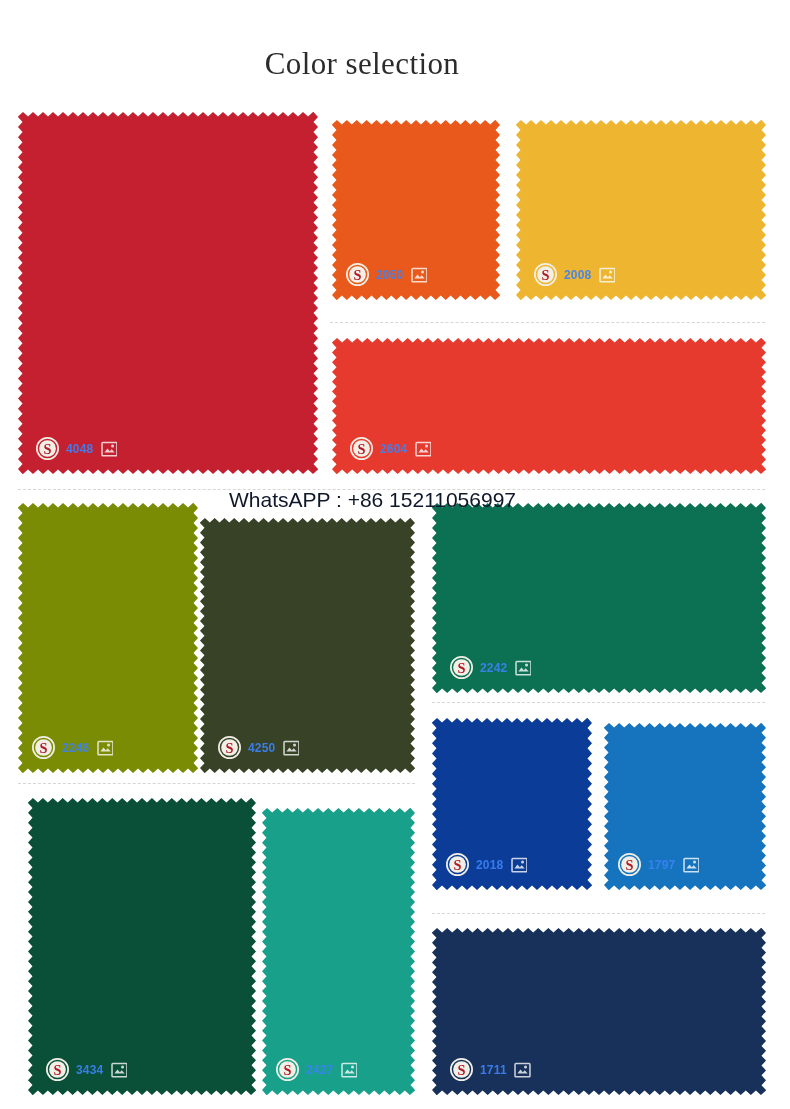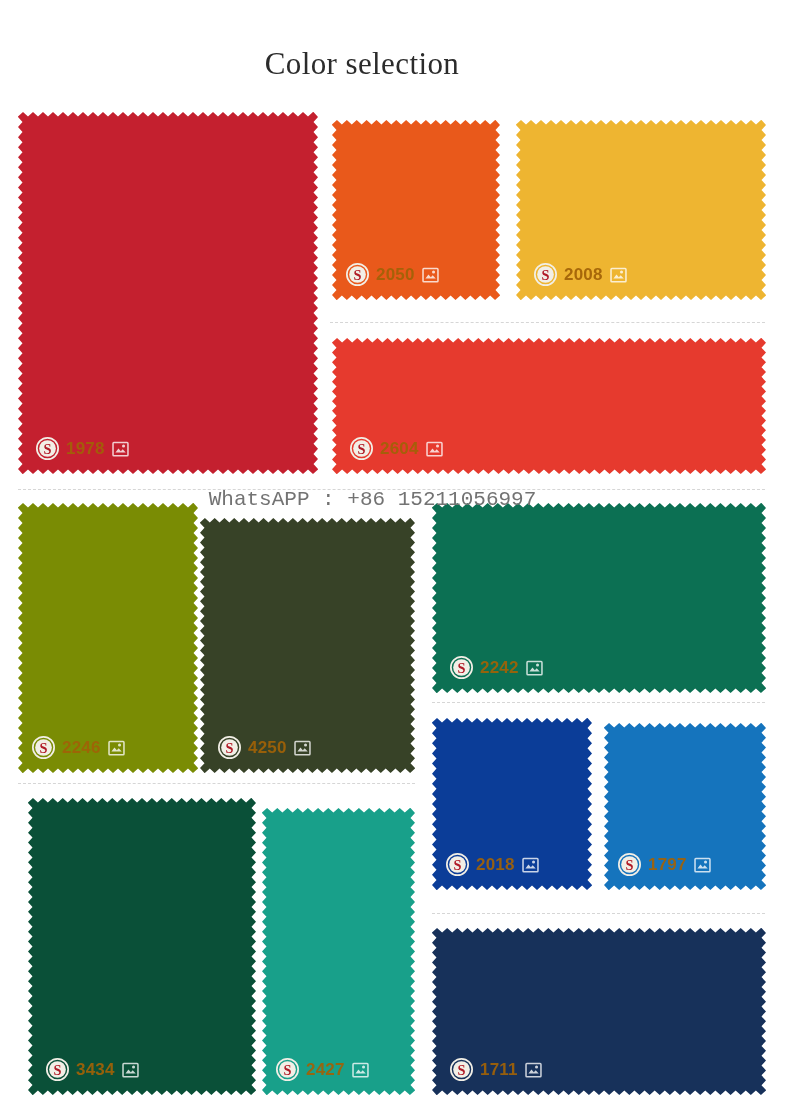--- a/index.html
+++ b/index.html
@@ -72,47 +72,47 @@
   .swatch-label.tight { left: 14px; }
 
   .brand-logo {
     width: 23px;
     height: 23px;
     flex: 0 0 auto;
     display: block;
   }
   .swatch-code {
     font-family: "Liberation Sans", sans-serif;
-    font-size: 17px;
+    font-size: 12px;
     font-weight: 700;
     line-height: 1;
-    color: #a16207;
+    color: #3b82f6;
     letter-spacing: 0.2px;
     opacity: 0.92;
     white-space: nowrap;
   }
   .photo-icon {
     width: 17px;
     height: 16px;
     flex: 0 0 auto;
     display: block;
     opacity: 0.78;
   }
 
   
   #contact-overlay {
     position: absolute;
     top: 487px;
     left: 0;
     width: 745px;
     text-align: center;
-    font-family: Liberation Mono, monospace;
+    font-family: Liberation Sans, sans-serif;
     font-size: 21px;
     line-height: 26px;
-    color: #737373;
+    color: #0f172a;
     white-space: nowrap;
     z-index: 40;
   }
 </style>
 </head>
 <body style="background: rgb(255, 255, 255);">
 
 <div id="page-title">Color selection</div>
 
 <div id="swatch-canvas">
@@ -122,21 +122,21 @@
     <div class="row-separator" style="left: 18px; top: 783px; width: 397px;"></div>
     <div class="row-separator" style="left: 432px; top: 913px; width: 333px;"></div>
     <div class="swatch" style="left: 18px; top: 112px; width: 300px; height: 362px;">
       <div class="swatch-body" style="--sw-color: #c4202f; clip-path: polygon(0% 1.243%, 1.667% 0%, 3.333% 1.243%, 5% 0%, 6.667% 1.243%, 8.333% 0%, 10% 1.243%, 11.667% 0%, 13.333% 1.243%, 15% 0%, 16.667% 1.243%, 18.333% 0%, 20% 1.243%, 21.667% 0%, 23.333% 1.243%, 25% 0%, 26.667% 1.243%, 28.333% 0%, 30% 1.243%, 31.667% 0%, 33.333% 1.243%, 35% 0%, 36.667% 1.243%, 38.333% 0%, 40% 1.243%, 41.667% 0%, 43.333% 1.243%, 45% 0%, 46.667% 1.243%, 48.333% 0%, 50% 1.243%, 51.667% 0%, 53.333% 1.243%, 55% 0%, 56.667% 1.243%, 58.333% 0%, 60% 1.243%, 61.667% 0%, 63.333% 1.243%, 65% 0%, 66.667% 1.243%, 68.333% 0%, 70% 1.243%, 71.667% 0%, 73.333% 1.243%, 75% 0%, 76.667% 1.243%, 78.333% 0%, 80% 1.243%, 81.667% 0%, 83.333% 1.243%, 85% 0%, 86.667% 1.243%, 88.333% 0%, 90% 1.243%, 91.667% 0%, 93.333% 1.243%, 95% 0%, 96.667% 1.243%, 98.333% 0%, 98.5% 0%, 100% 1.389%, 98.5% 2.778%, 100% 4.167%, 98.5% 5.556%, 100% 6.944%, 98.5% 8.333%, 100% 9.722%, 98.5% 11.111%, 100% 12.5%, 98.5% 13.889%, 100% 15.278%, 98.5% 16.667%, 100% 18.056%, 98.5% 19.444%, 100% 20.833%, 98.5% 22.222%, 100% 23.611%, 98.5% 25%, 100% 26.389%, 98.5% 27.778%, 100% 29.167%, 98.5% 30.556%, 100% 31.944%, 98.5% 33.333%, 100% 34.722%, 98.5% 36.111%, 100% 37.5%, 98.5% 38.889%, 100% 40.278%, 98.5% 41.667%, 100% 43.056%, 98.5% 44.444%, 100% 45.833%, 98.5% 47.222%, 100% 48.611%, 98.5% 50%, 100% 51.389%, 98.5% 52.778%, 100% 54.167%, 98.5% 55.556%, 100% 56.944%, 98.5% 58.333%, 100% 59.722%, 98.5% 61.111%, 100% 62.5%, 98.5% 63.889%, 100% 65.278%, 98.5% 66.667%, 100% 68.056%, 98.5% 69.444%, 100% 70.833%, 98.5% 72.222%, 100% 73.611%, 98.5% 75%, 100% 76.389%, 98.5% 77.778%, 100% 79.167%, 98.5% 80.556%, 100% 81.944%, 98.5% 83.333%, 100% 84.722%, 98.5% 86.111%, 100% 87.5%, 98.5% 88.889%, 100% 90.278%, 98.5% 91.667%, 100% 93.056%, 98.5% 94.444%, 100% 95.833%, 98.5% 97.222%, 100% 98.611%, 100% 98.757%, 98.333% 100%, 96.667% 98.757%, 95% 100%, 93.333% 98.757%, 91.667% 100%, 90% 98.757%, 88.333% 100%, 86.667% 98.757%, 85% 100%, 83.333% 98.757%, 81.667% 100%, 80% 98.757%, 78.333% 100%, 76.667% 98.757%, 75% 100%, 73.333% 98.757%, 71.667% 100%, 70% 98.757%, 68.333% 100%, 66.667% 98.757%, 65% 100%, 63.333% 98.757%, 61.667% 100%, 60% 98.757%, 58.333% 100%, 56.667% 98.757%, 55% 100%, 53.333% 98.757%, 51.667% 100%, 50% 98.757%, 48.333% 100%, 46.667% 98.757%, 45% 100%, 43.333% 98.757%, 41.667% 100%, 40% 98.757%, 38.333% 100%, 36.667% 98.757%, 35% 100%, 33.333% 98.757%, 31.667% 100%, 30% 98.757%, 28.333% 100%, 26.667% 98.757%, 25% 100%, 23.333% 98.757%, 21.667% 100%, 20% 98.757%, 18.333% 100%, 16.667% 98.757%, 15% 100%, 13.333% 98.757%, 11.667% 100%, 10% 98.757%, 8.333% 100%, 6.667% 98.757%, 5% 100%, 3.333% 98.757%, 1.667% 100%, 1.5% 100%, 0% 98.611%, 1.5% 97.222%, 0% 95.833%, 1.5% 94.444%, 0% 93.056%, 1.5% 91.667%, 0% 90.278%, 1.5% 88.889%, 0% 87.5%, 1.5% 86.111%, 0% 84.722%, 1.5% 83.333%, 0% 81.944%, 1.5% 80.556%, 0% 79.167%, 1.5% 77.778%, 0% 76.389%, 1.5% 75%, 0% 73.611%, 1.5% 72.222%, 0% 70.833%, 1.5% 69.444%, 0% 68.056%, 1.5% 66.667%, 0% 65.278%, 1.5% 63.889%, 0% 62.5%, 1.5% 61.111%, 0% 59.722%, 1.5% 58.333%, 0% 56.944%, 1.5% 55.556%, 0% 54.167%, 1.5% 52.778%, 0% 51.389%, 1.5% 50%, 0% 48.611%, 1.5% 47.222%, 0% 45.833%, 1.5% 44.444%, 0% 43.056%, 1.5% 41.667%, 0% 40.278%, 1.5% 38.889%, 0% 37.5%, 1.5% 36.111%, 0% 34.722%, 1.5% 33.333%, 0% 31.944%, 1.5% 30.556%, 0% 29.167%, 1.5% 27.778%, 0% 26.389%, 1.5% 25%, 0% 23.611%, 1.5% 22.222%, 0% 20.833%, 1.5% 19.444%, 0% 18.056%, 1.5% 16.667%, 0% 15.278%, 1.5% 13.889%, 0% 12.5%, 1.5% 11.111%, 0% 9.722%, 1.5% 8.333%, 0% 6.944%, 1.5% 5.556%, 0% 4.167%, 1.5% 2.778%, 0% 1.389%);"></div>
       <div class="swatch-label">
         <span class="brand-logo"><svg viewBox="0 0 40 40" xmlns="http://www.w3.org/2000/svg">
             <circle cx="20" cy="20" r="18.5" fill="none" stroke="#f2efe6" stroke-width="3"></circle>
             <circle cx="20" cy="20" r="14.5" fill="#f2efe6"></circle>
             <text x="20" y="29.5" text-anchor="middle" font-family="Liberation Serif, serif" font-size="25" font-weight="700" fill="#b01b27">S</text>
           </svg></span>
-        <span class="swatch-code">1978</span>
+        <span class="swatch-code">4048</span>
         <span class="photo-icon"><svg viewBox="0 0 20 19" xmlns="http://www.w3.org/2000/svg">
             <rect x="1.2" y="1.8" width="17.6" height="15.6" rx="1" fill="none" stroke="#ffffff" stroke-width="1.8"></rect>
             <path d="M4 13.6 L7.6 8.8 L10.4 12.2 L12.6 9.6 L16.2 13.6 Z" fill="#ffffff"></path>
             <circle cx="13.6" cy="5.8" r="1.8" fill="#ffffff"></circle>
           </svg></span>
       </div>
     </div>
     <div class="swatch" style="left: 332px; top: 120px; width: 168px; height: 180px;">
       <div class="swatch-body" style="--sw-color: #e9591b; clip-path: polygon(0% 2.5%, 2.941% 0%, 5.882% 2.5%, 8.824% 0%, 11.765% 2.5%, 14.706% 0%, 17.647% 2.5%, 20.588% 0%, 23.529% 2.5%, 26.471% 0%, 29.412% 2.5%, 32.353% 0%, 35.294% 2.5%, 38.235% 0%, 41.176% 2.5%, 44.118% 0%, 47.059% 2.5%, 50% 0%, 52.941% 2.5%, 55.882% 0%, 58.824% 2.5%, 61.765% 0%, 64.706% 2.5%, 67.647% 0%, 70.588% 2.5%, 73.529% 0%, 76.471% 2.5%, 79.412% 0%, 82.353% 2.5%, 85.294% 0%, 88.235% 2.5%, 91.176% 0%, 94.118% 2.5%, 97.059% 0%, 97.321% 0%, 100% 2.778%, 97.321% 5.556%, 100% 8.333%, 97.321% 11.111%, 100% 13.889%, 97.321% 16.667%, 100% 19.444%, 97.321% 22.222%, 100% 25%, 97.321% 27.778%, 100% 30.556%, 97.321% 33.333%, 100% 36.111%, 97.321% 38.889%, 100% 41.667%, 97.321% 44.444%, 100% 47.222%, 97.321% 50%, 100% 52.778%, 97.321% 55.556%, 100% 58.333%, 97.321% 61.111%, 100% 63.889%, 97.321% 66.667%, 100% 69.444%, 97.321% 72.222%, 100% 75%, 97.321% 77.778%, 100% 80.556%, 97.321% 83.333%, 100% 86.111%, 97.321% 88.889%, 100% 91.667%, 97.321% 94.444%, 100% 97.222%, 100% 97.5%, 97.059% 100%, 94.118% 97.5%, 91.176% 100%, 88.235% 97.5%, 85.294% 100%, 82.353% 97.5%, 79.412% 100%, 76.471% 97.5%, 73.529% 100%, 70.588% 97.5%, 67.647% 100%, 64.706% 97.5%, 61.765% 100%, 58.824% 97.5%, 55.882% 100%, 52.941% 97.5%, 50% 100%, 47.059% 97.5%, 44.118% 100%, 41.176% 97.5%, 38.235% 100%, 35.294% 97.5%, 32.353% 100%, 29.412% 97.5%, 26.471% 100%, 23.529% 97.5%, 20.588% 100%, 17.647% 97.5%, 14.706% 100%, 11.765% 97.5%, 8.824% 100%, 5.882% 97.5%, 2.941% 100%, 2.679% 100%, 0% 97.222%, 2.679% 94.444%, 0% 91.667%, 2.679% 88.889%, 0% 86.111%, 2.679% 83.333%, 0% 80.556%, 2.679% 77.778%, 0% 75%, 2.679% 72.222%, 0% 69.444%, 2.679% 66.667%, 0% 63.889%, 2.679% 61.111%, 0% 58.333%, 2.679% 55.556%, 0% 52.778%, 2.679% 50%, 0% 47.222%, 2.679% 44.444%, 0% 41.667%, 2.679% 38.889%, 0% 36.111%, 2.679% 33.333%, 0% 30.556%, 2.679% 27.778%, 0% 25%, 2.679% 22.222%, 0% 19.444%, 2.679% 16.667%, 0% 13.889%, 2.679% 11.111%, 0% 8.333%, 2.679% 5.556%, 0% 2.778%);"></div>
       <div class="swatch-label tight">

